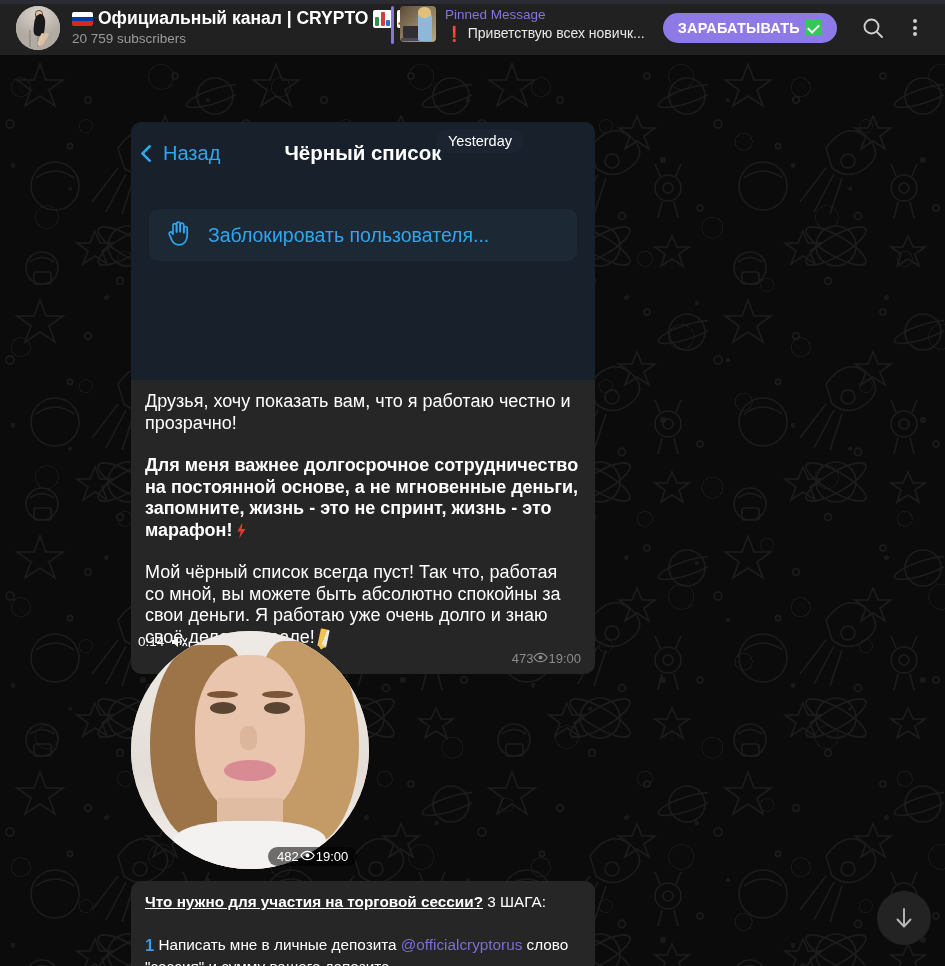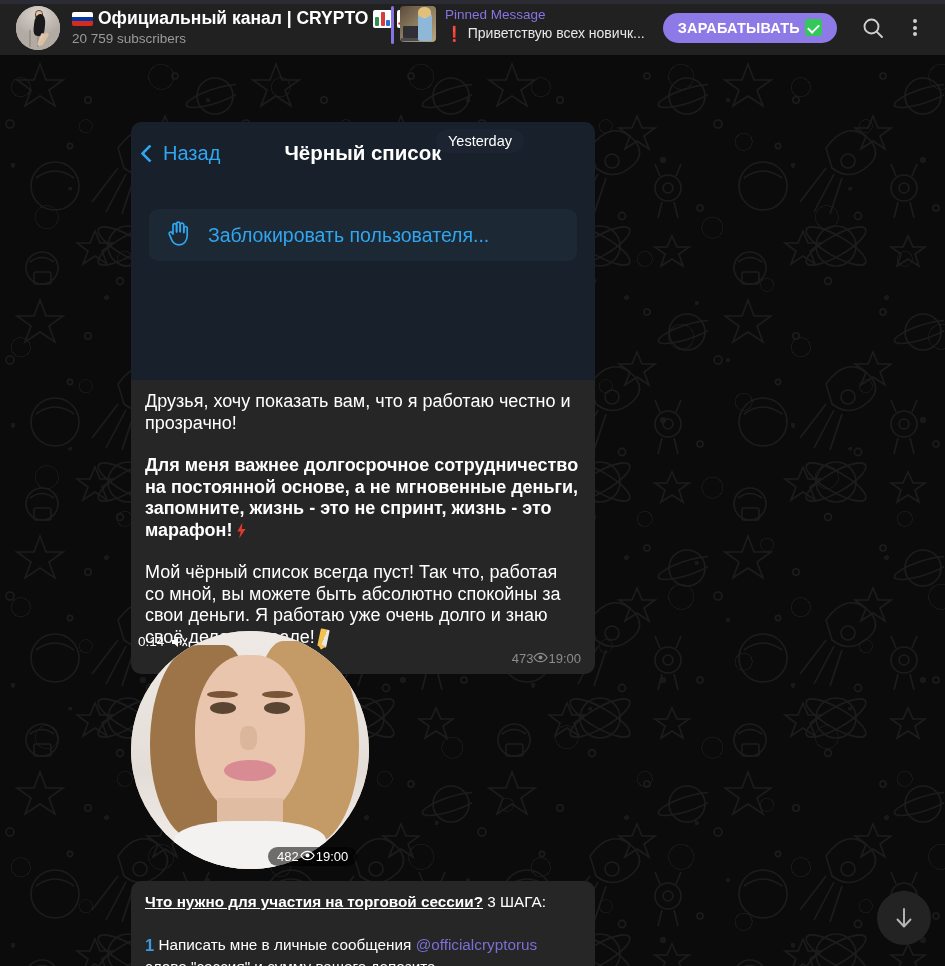--- a/index.html
+++ b/index.html
@@ -494,21 +494,21 @@
         <path d="M1 5.5C3 2 5.4 1 8 1s5 1 7 4.5C13 9 10.6 10 8 10S3 9 1 5.5Z" stroke="#ffffff" stroke-width="1.3"></path>
         <circle cx="8" cy="5.5" r="2.2" fill="#ffffff"></circle>
       </svg>
     </span>
     <span>19:00</span>
   </div>
 
   <div id="msg-steps">
     <div class="line"><span class="u-bold">Что нужно для участия на торговой сессии?</span><span> 3 ШАГА:</span></div>
     <div class="para-gap"></div>
-    <div class="line"><span class="num-emoji">1</span><span> Написать мне в личные сообщения</span> <span class="mention">@officialcryptorus</span><span> слово "сессия" и сумму вашего депозита</span></div>
+    <div class="line"><span class="num-emoji">1</span><span> Написать мне в личные депозита</span> <span class="mention">@officialcryptorus</span><span> слово "сессия" и сумму вашего депозита</span></div>
 
   </div>
 
   <div id="scroll-down">
     <svg width="24" height="26" viewBox="0 0 24 26" fill="none">
       <line x1="12" y1="4" x2="12" y2="21" stroke="#b9b9b9" stroke-width="1.9" stroke-linecap="round"></line>
       <path d="M5.5 14.5 12 21.5l6.5-7" stroke="#b9b9b9" stroke-width="1.9" stroke-linecap="round" stroke-linejoin="round"></path>
     </svg>
   </div>
 </div>

